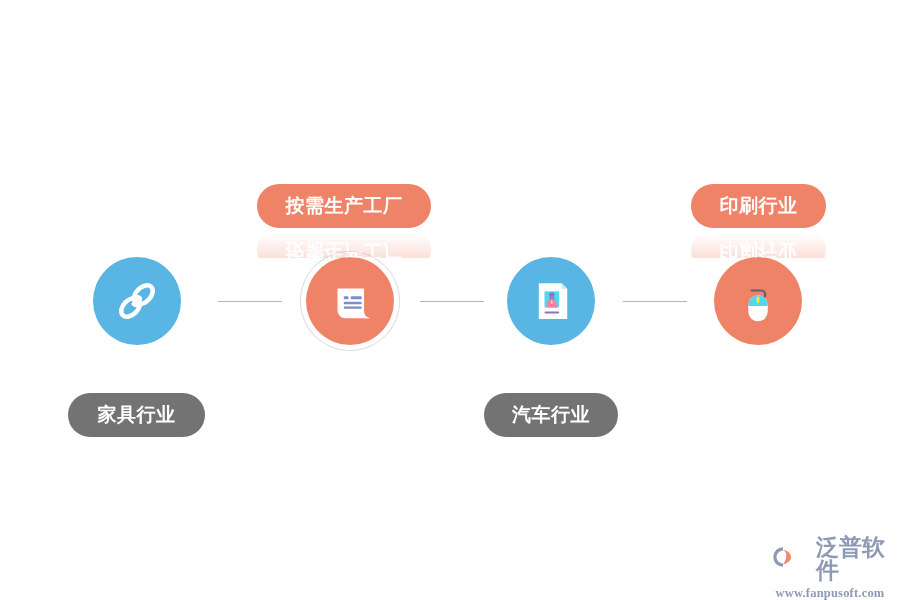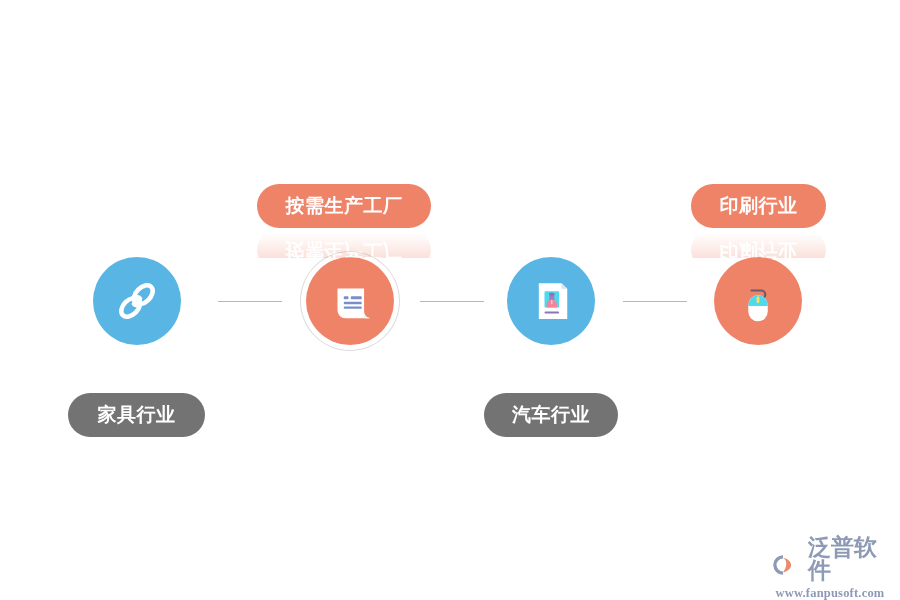--- a/index.html
+++ b/index.html
@@ -111,22 +111,22 @@
   
   #watermark {
     position: absolute;
     left: 770px;
     top: 536px;
     width: 120px;
     user-select: none;
   }
   #watermark .wm-row {
     display: flex;
-    align-items: flex-end;
-    gap: 12px;
+    align-items: center;
+    gap: 20px;
   }
   #watermark .wm-text {
     color: #8e9ab5;
     font-size: 23px;
     font-weight: bold;
     letter-spacing: 0px;
     line-height: 1;
   }
   #watermark .wm-url {
     color: #8e9ab5;

